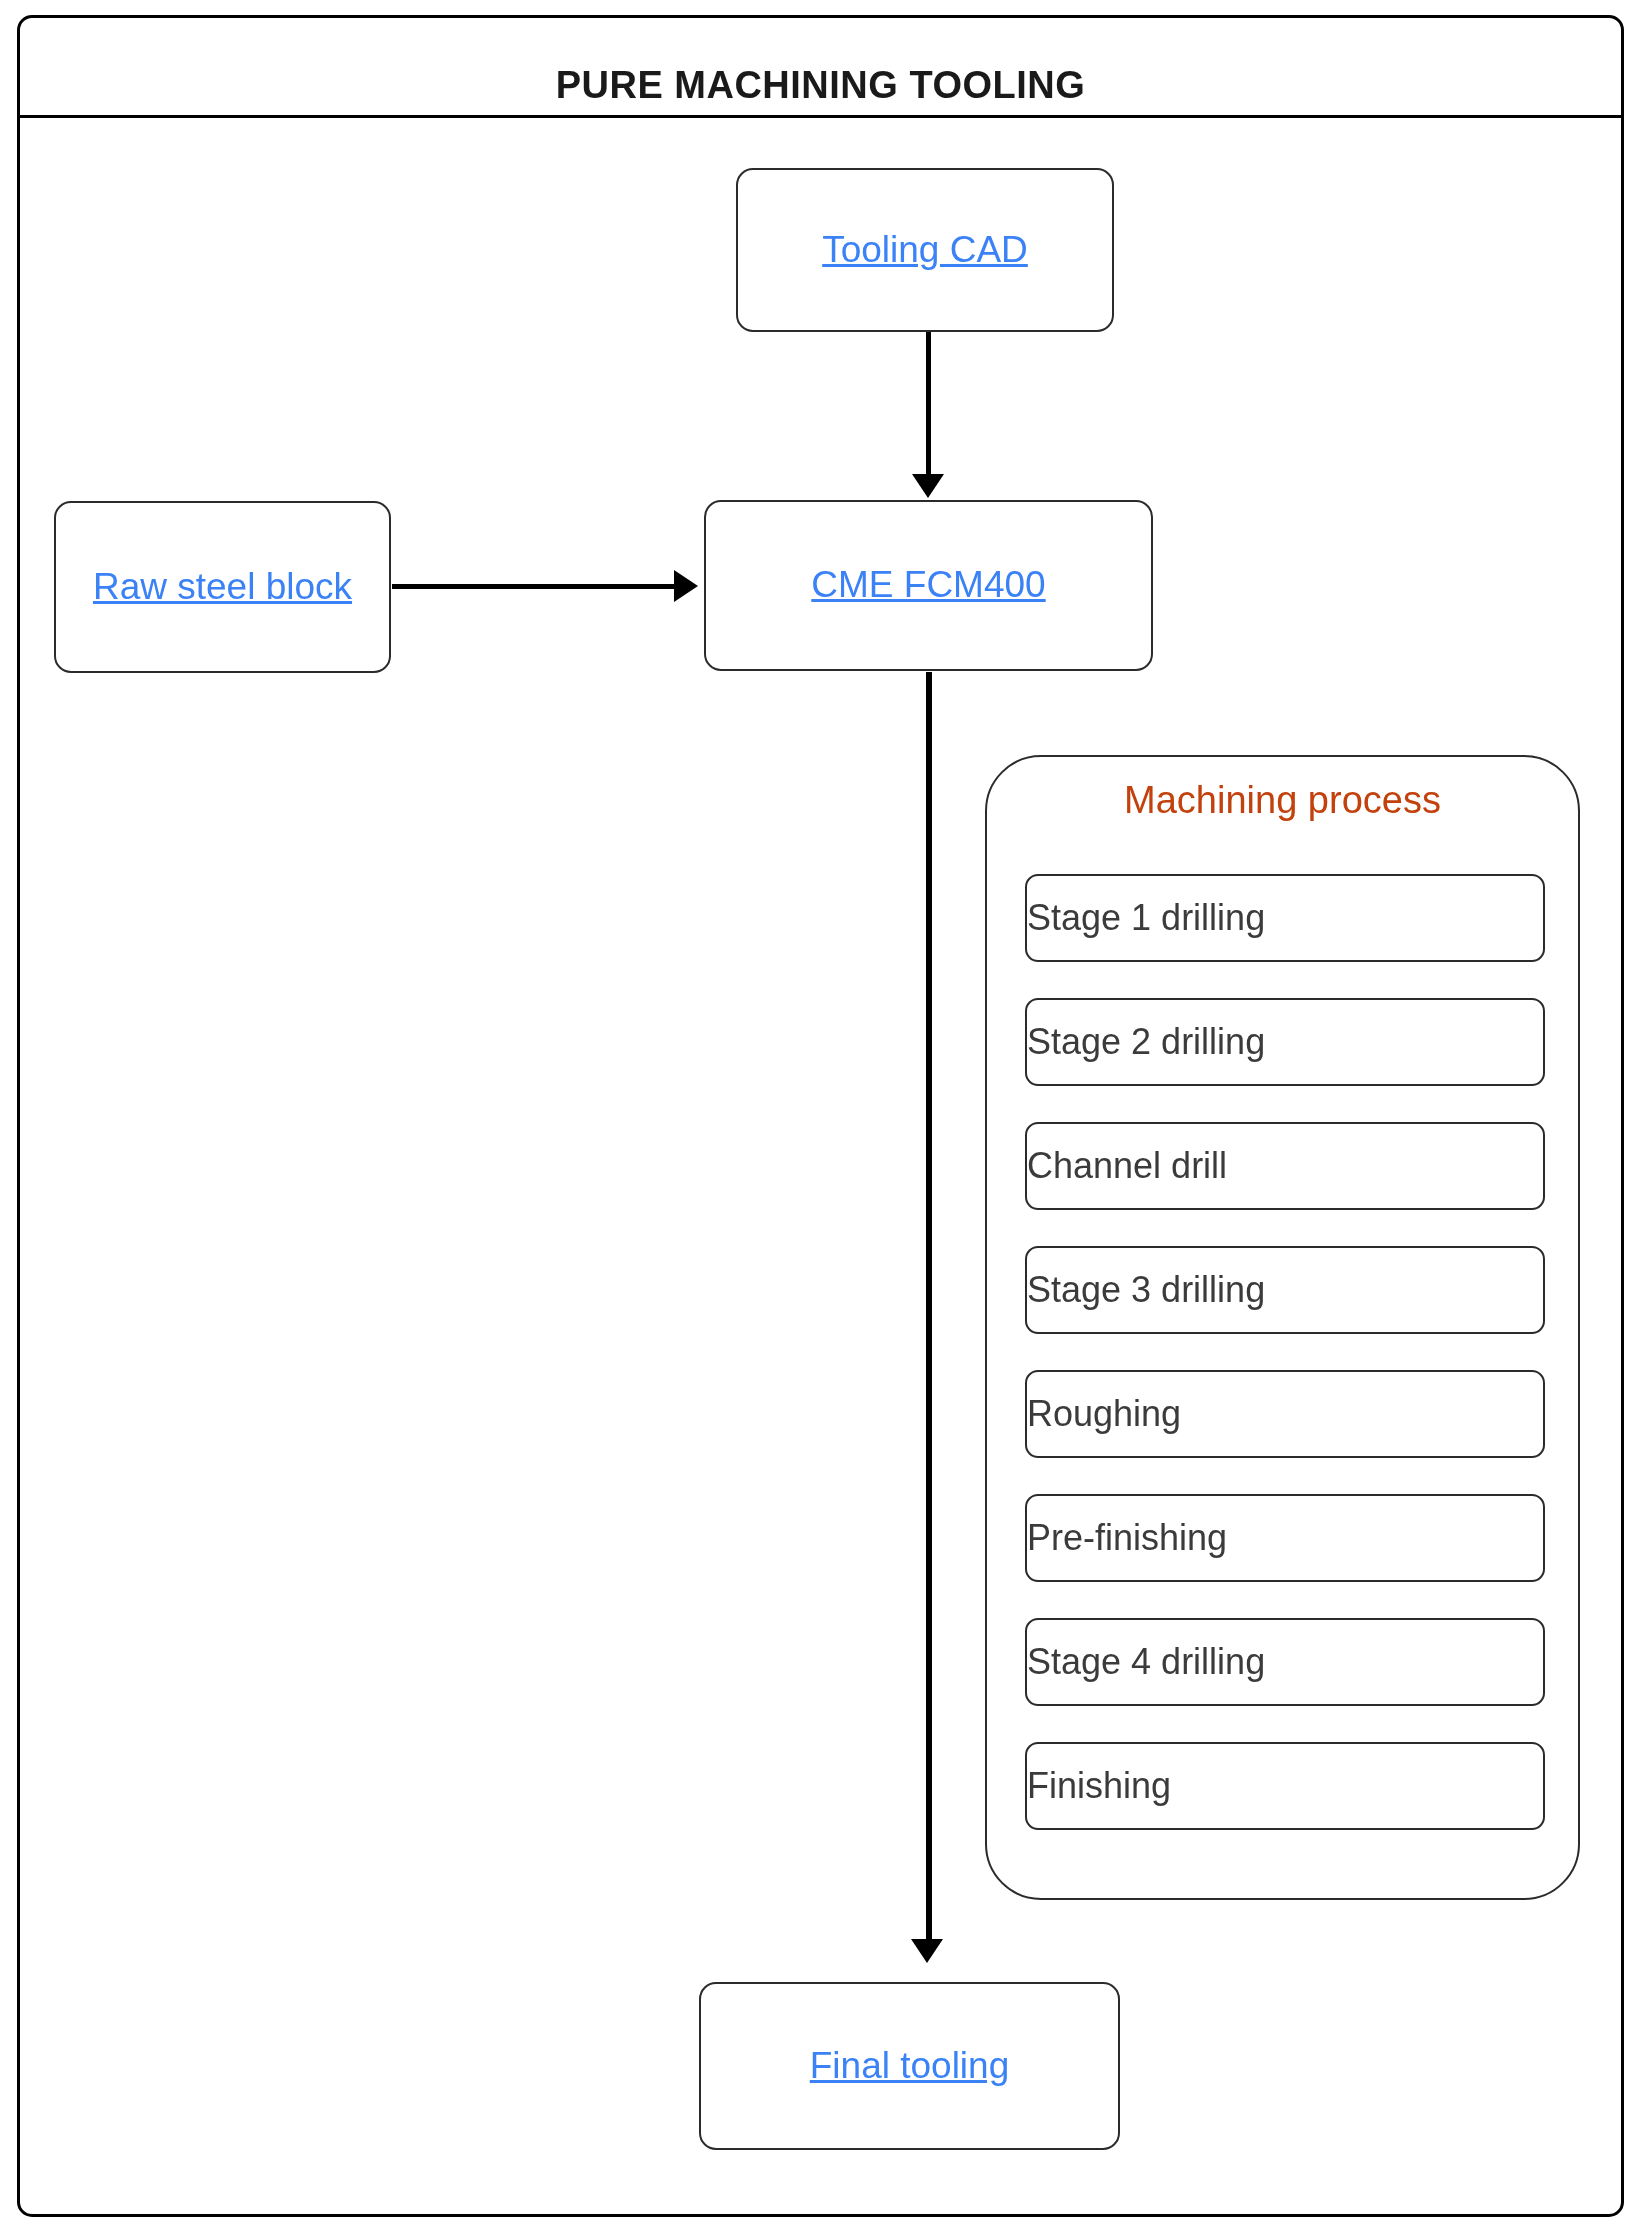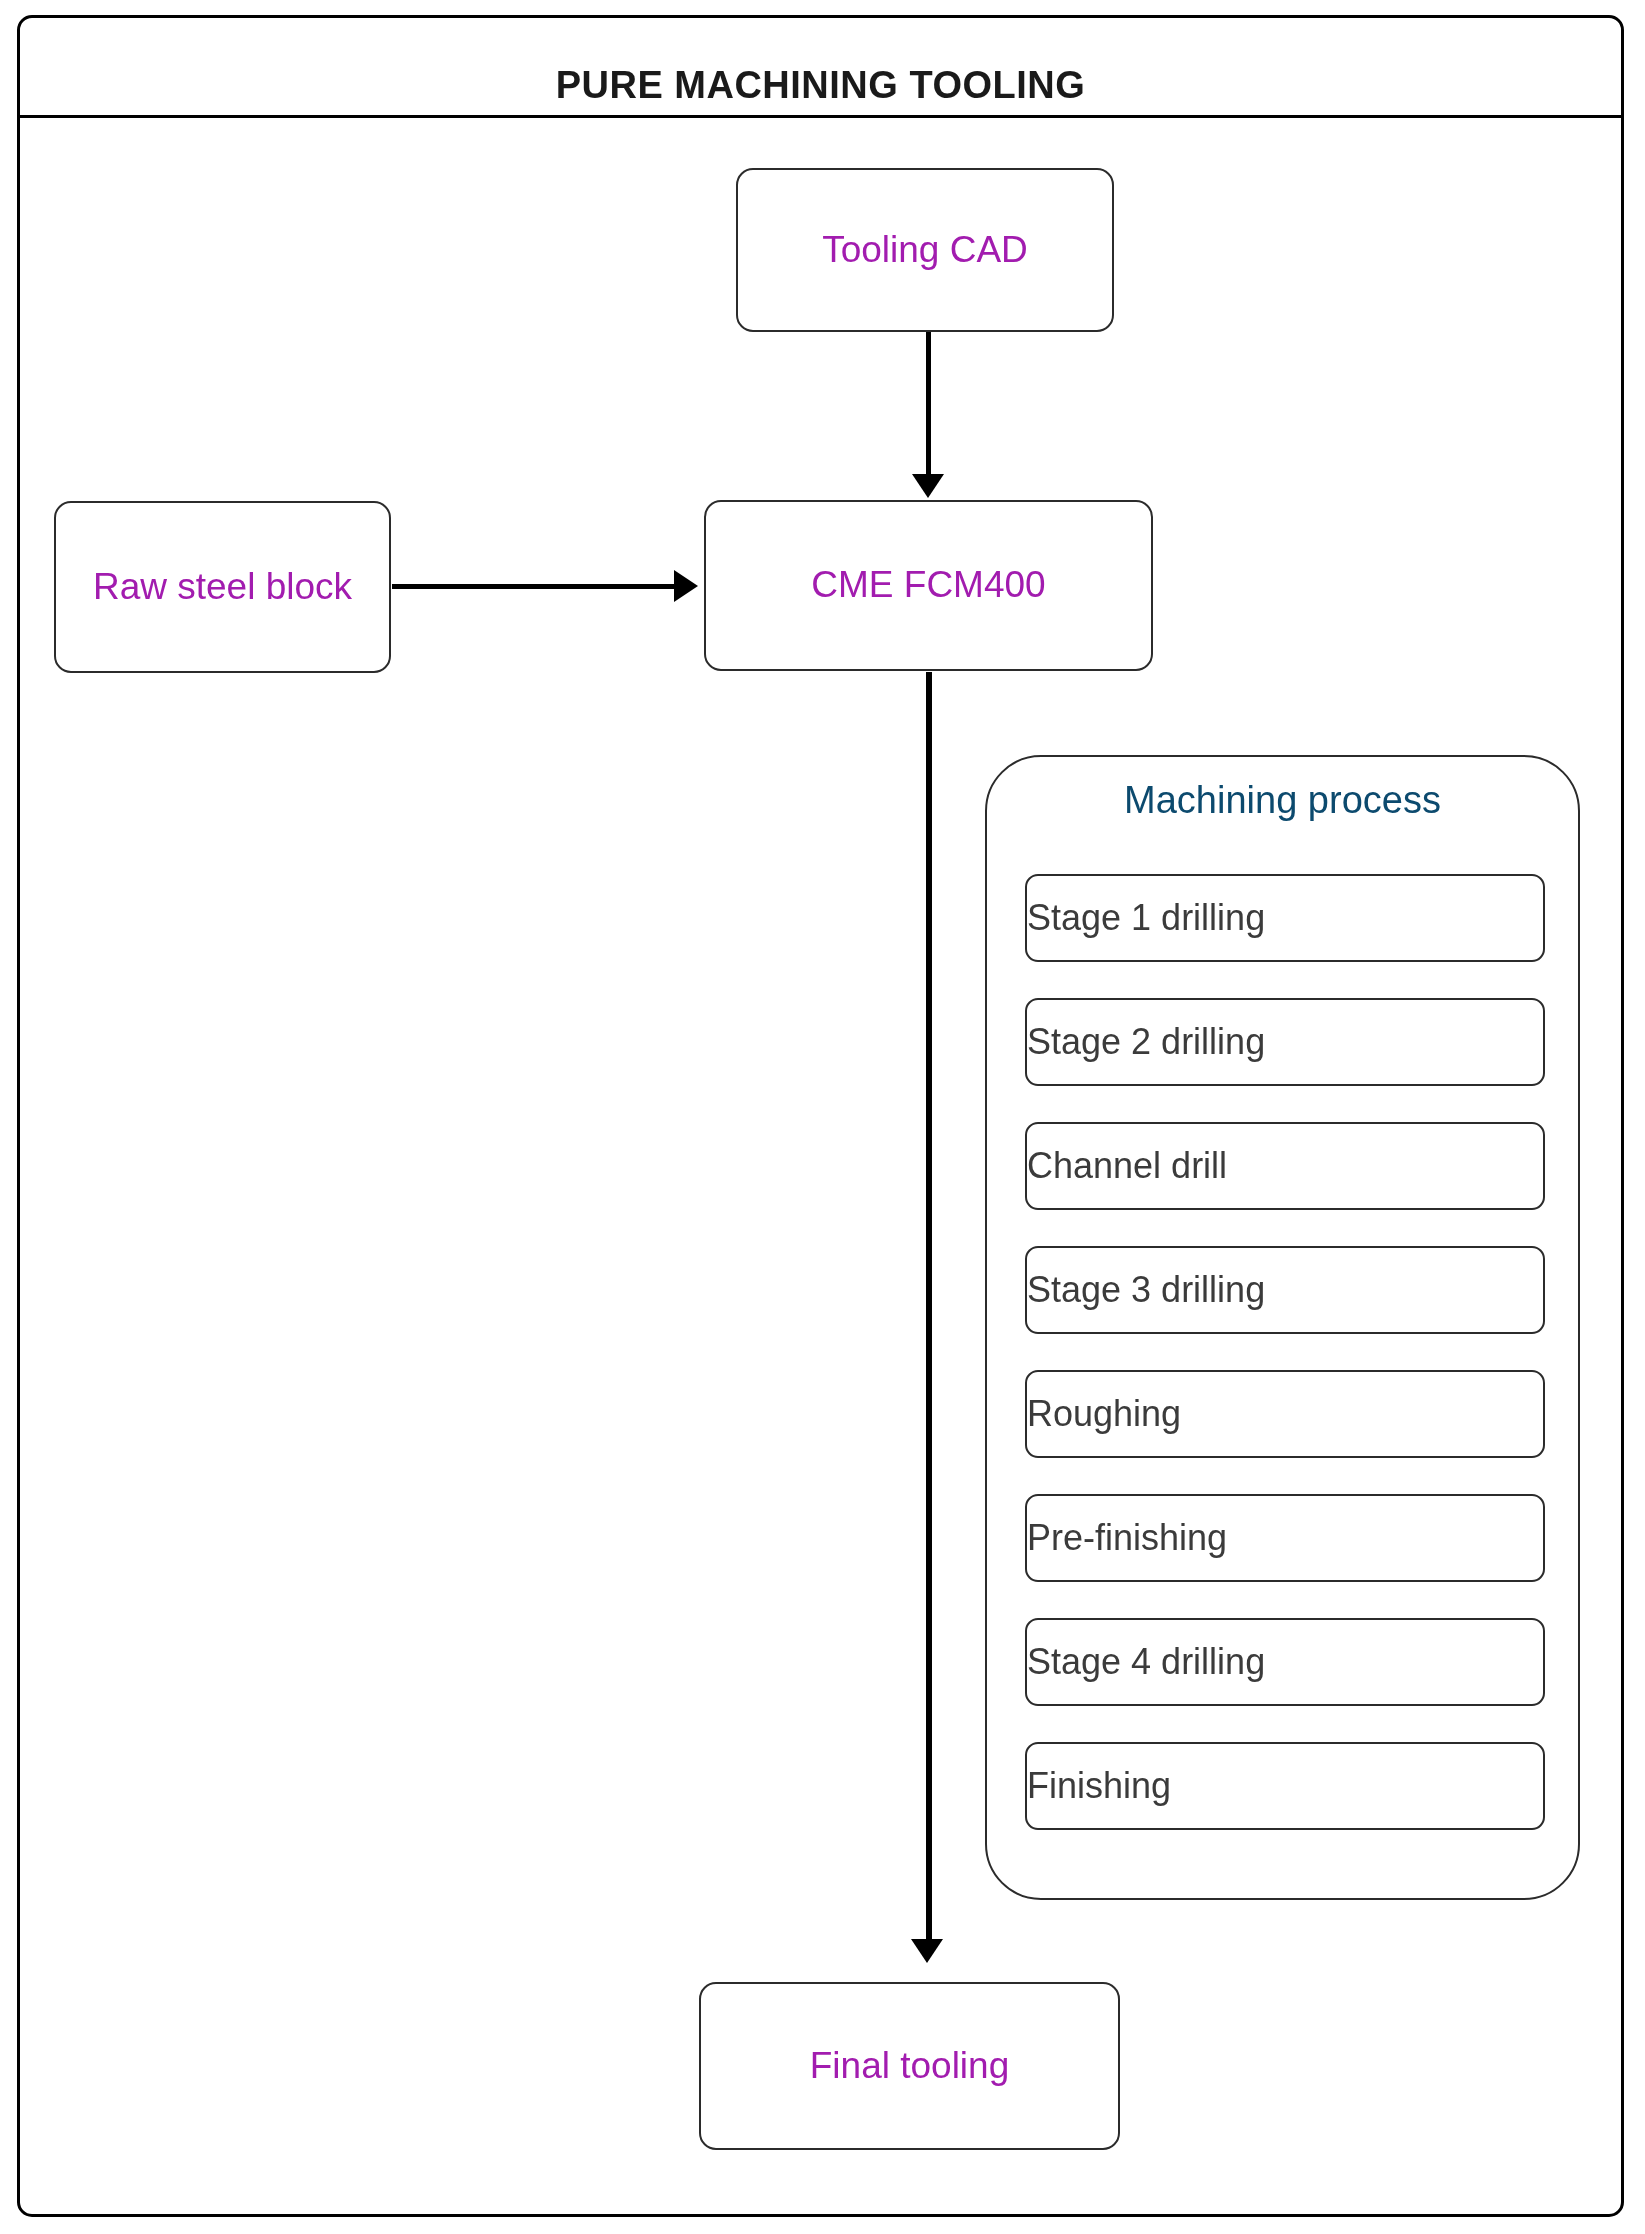--- a/index.html
+++ b/index.html
@@ -63,22 +63,23 @@
     border-radius: 17px;
     display: flex;
     align-items: center;
     justify-content: center;
     text-align: center;
     color: #3b3b3b;
   }
   .node-label {
     font-size: 37px;
     line-height: 1.15;
-    color: #a21caf;
-    white-space: nowrap;
+    color: #3b82f6;
+    white-space: nowrap;
+    text-decoration: underline;
   }
 
   #node-tooling-cad {
     left: 736px;  top: 168px;  width: 378px;  height: 164px;
   }
   #node-raw-steel {
     left: 54px;   top: 501px;  width: 337px;  height: 172px;
   }
   #node-cme {
     left: 704px;  top: 500px;  width: 449px;  height: 171px;
@@ -99,21 +100,21 @@
     border: 2.8px solid #2b2b2b;
     border-radius: 56px;
   }
   #machining-title {
     position: absolute;
     left: 985px;
     top: 779px;
     width: 595px;
     text-align: center;
     font-size: 38px;
-    color: #0c4a6e;
+    color: #c2410c;
     white-space: nowrap;
     pointer-events: none;
   }
   .stage-list {
     position: absolute;
     left: 1025px;
     top: 874px;
     width: 520px;
   }
   .stage-box {

